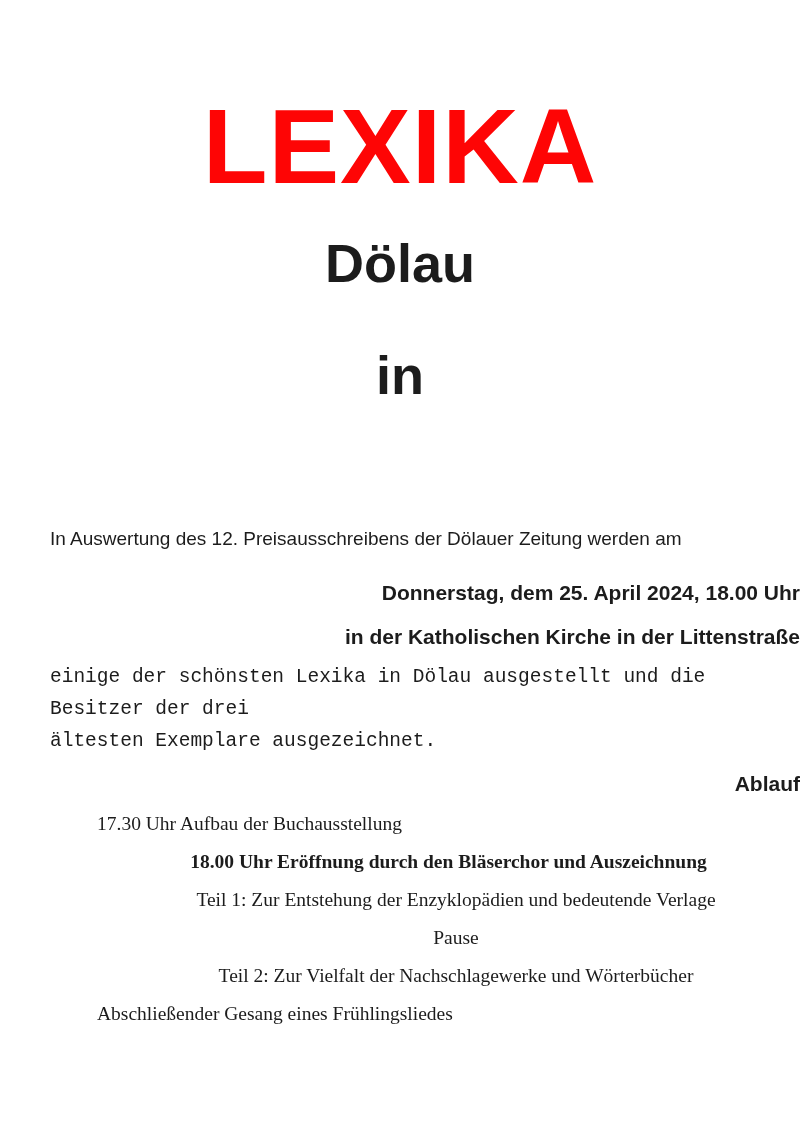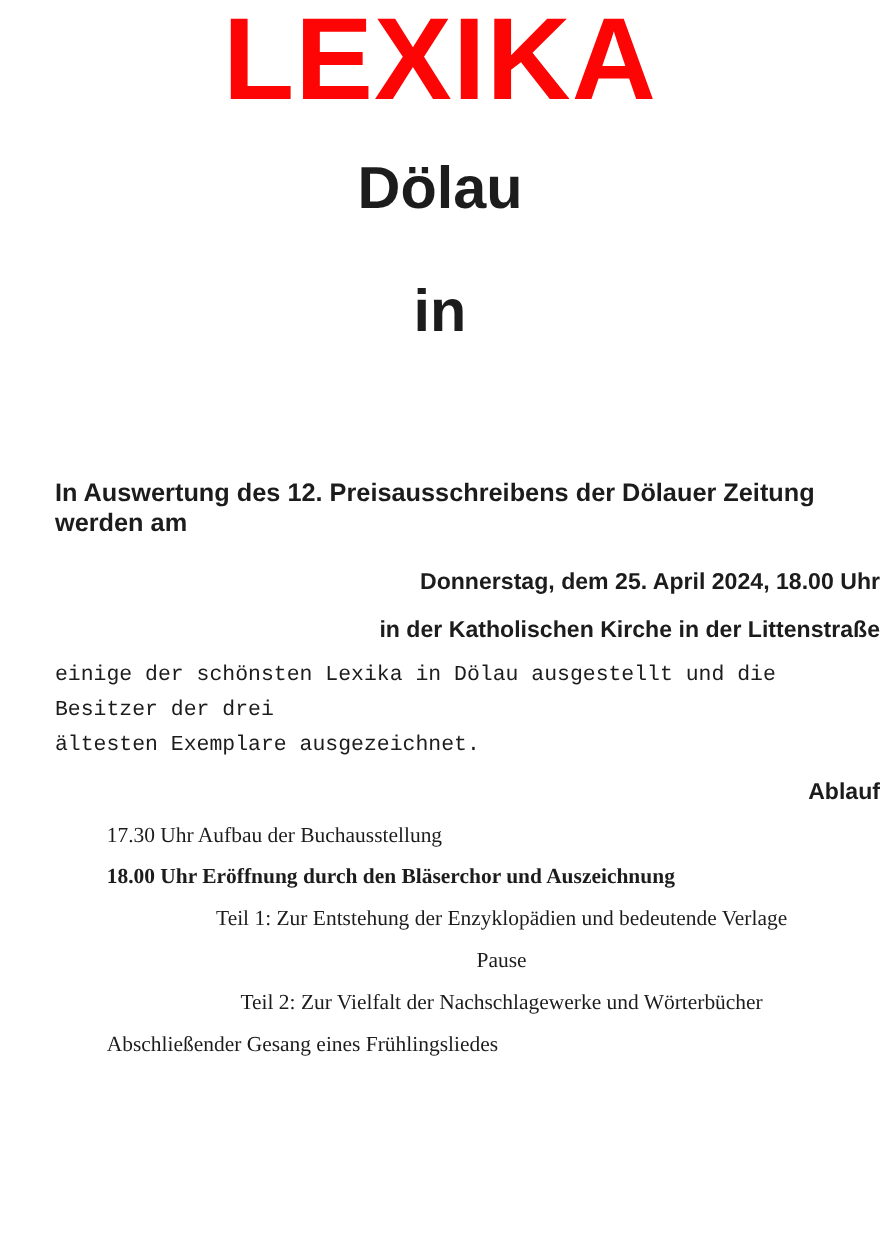--- a/index.html
+++ b/index.html
@@ -13,41 +13,42 @@
     margin: 0 auto;
     background: #ffffff;
     position: relative;
     overflow: hidden;
     font-family: "Liberation Sans", sans-serif;
     color: #1c1c1c;
     box-sizing: border-box;
   }
   .title {
     margin: 0;
+    padding-top: 92px;
     text-align: center;
     font-size: 106px;
     line-height: 108px;
     font-weight: 700;
     letter-spacing: 1px;
   }
   .sub {
     text-align: center;
     font-weight: 700;
     font-size: 54px;
     line-height: 60px;
     margin: 52px 0 0 0;
   }
   .sub2 {
     margin-top: 33px;
   }
   .intro {
     margin: 120px 48px 0 50px;
-    font-size: 23px;
+    font-size: 19px;
     line-height: 28px;
-    font-weight: 700;
+    font-weight: 400;
   }
   .centerline {
     text-align: right;
     font-weight: 700;
     font-size: 21px;
     line-height: 28px;
     margin: 26px 0 0 0;
   }
   .locline {
     margin-top: 16px;
@@ -70,20 +71,21 @@
     line-height: 28px;
     margin-top: 10px;
     white-space: nowrap;
     font-family: Liberation Serif, serif;
   }
   .sched-line:first-child {
     margin-top: 12px;
   }
   .sched-line.bold {
     font-weight: 700;
+    text-align: center;
   }
   .indent-1 { margin-left: 97px; }
   .indent-2 { margin-left: 112px; text-align: center; }
 </style>
 </head>
 <body>
 
 <div class="page">
 
   <h1 class="title" style="color: rgb(254, 5, 5);">LEXIKA</h1>

